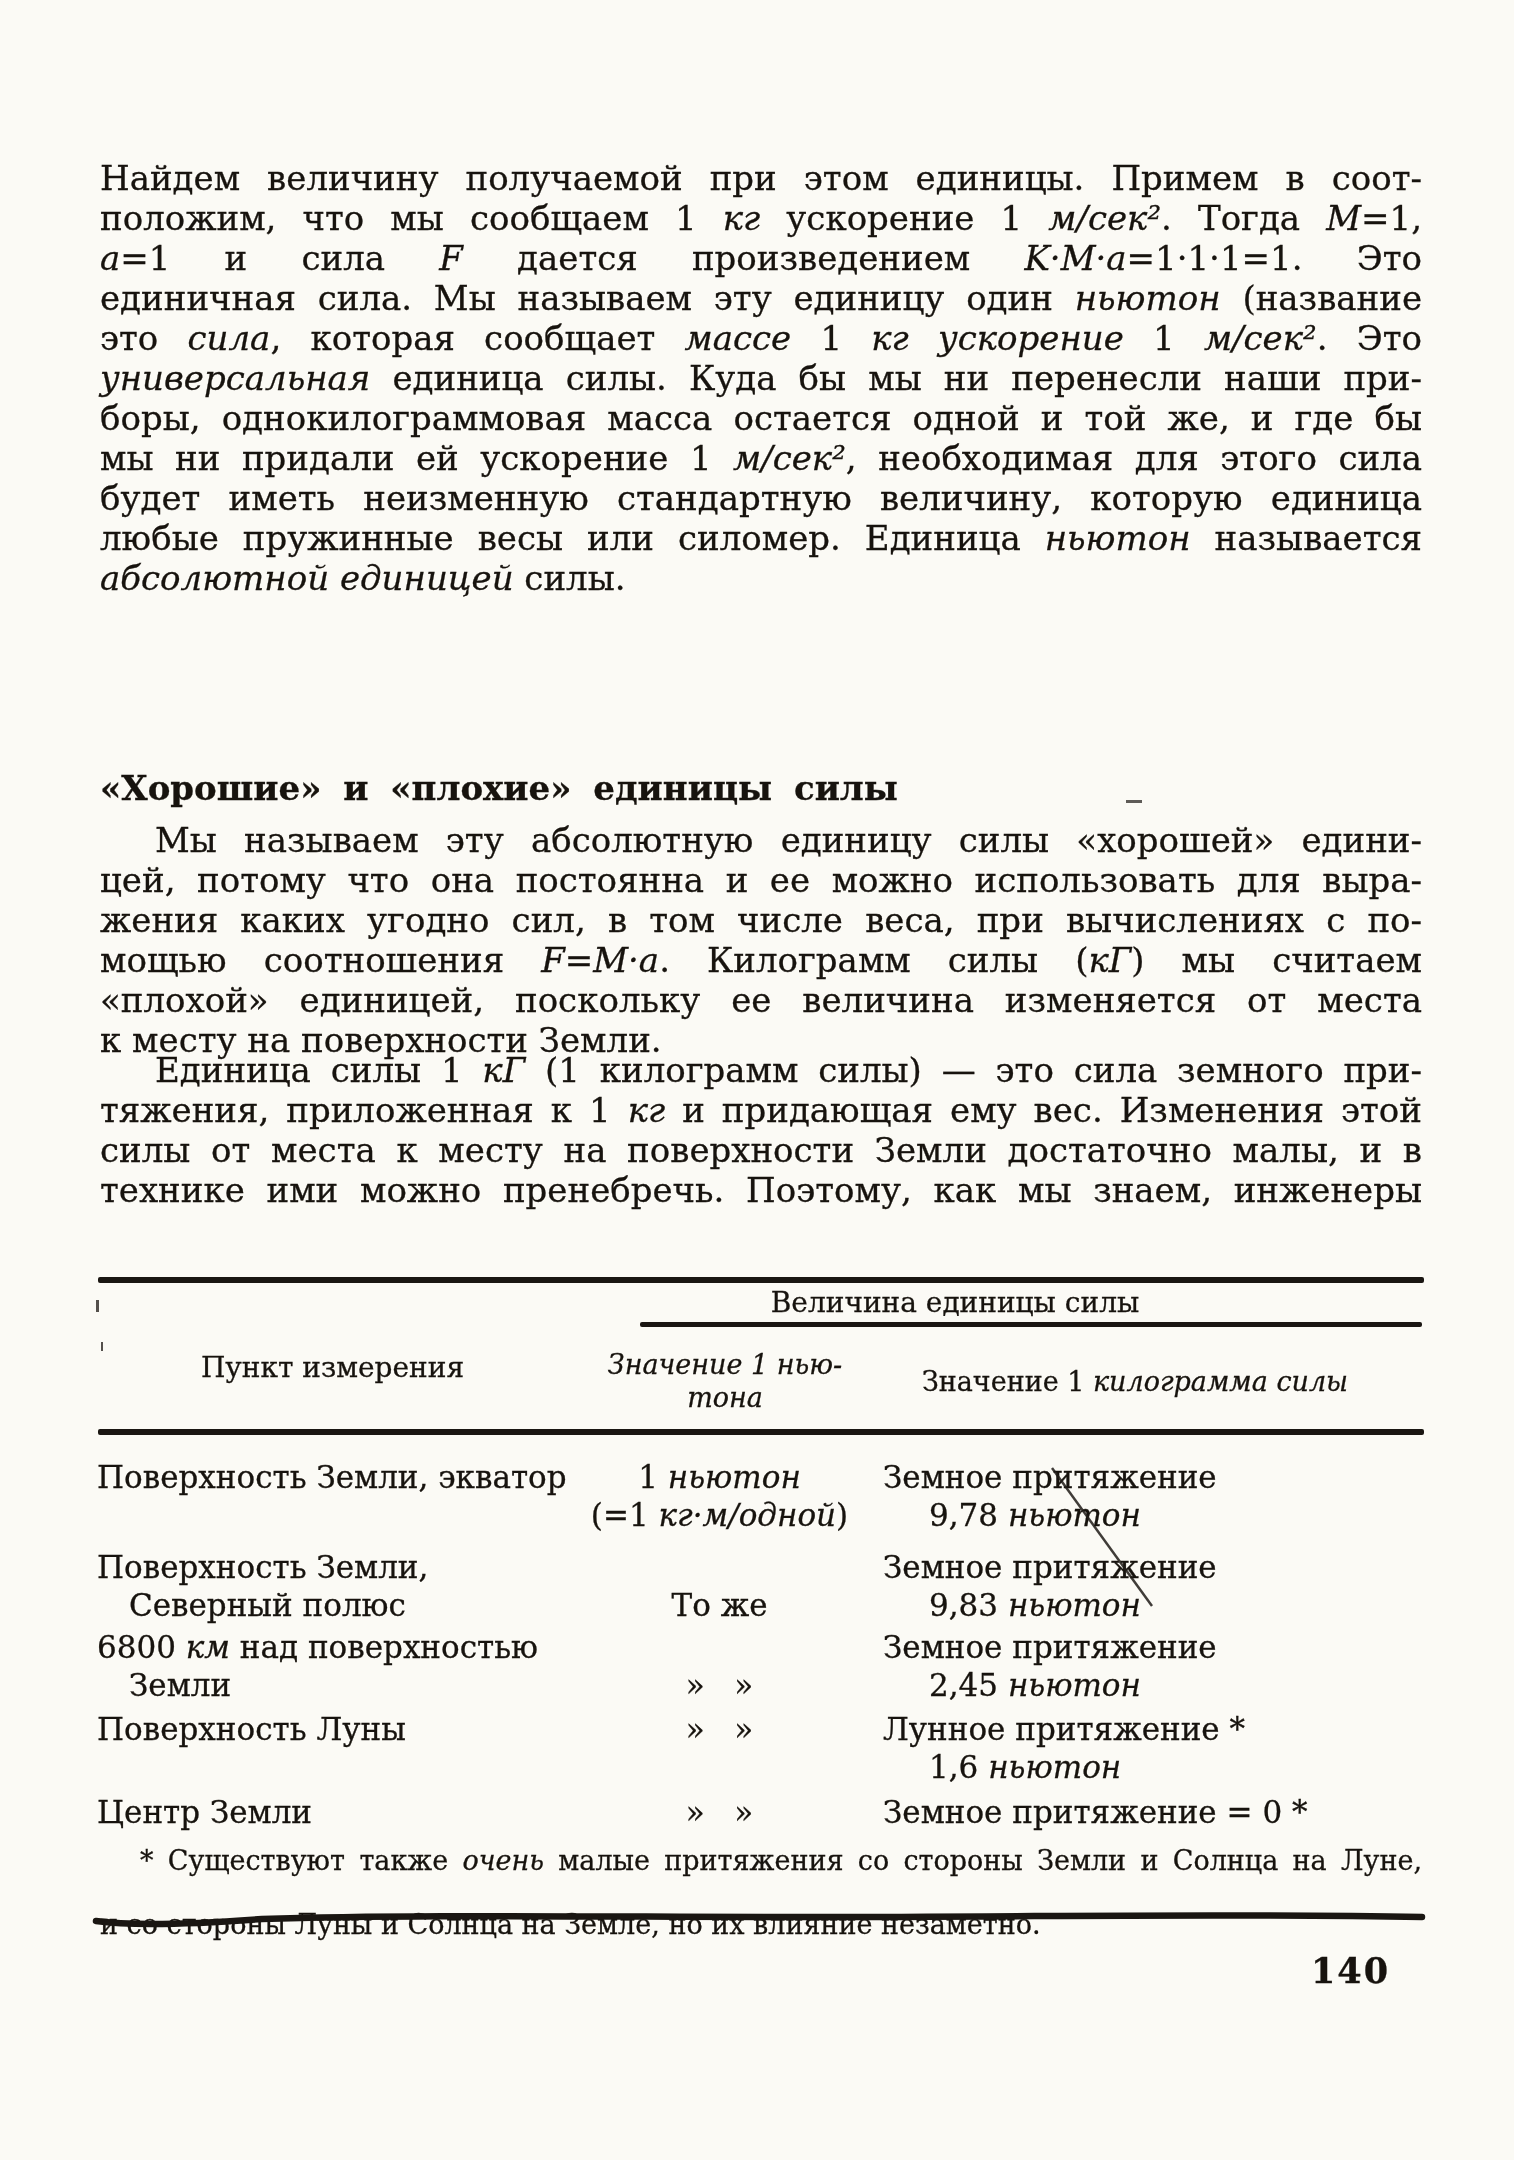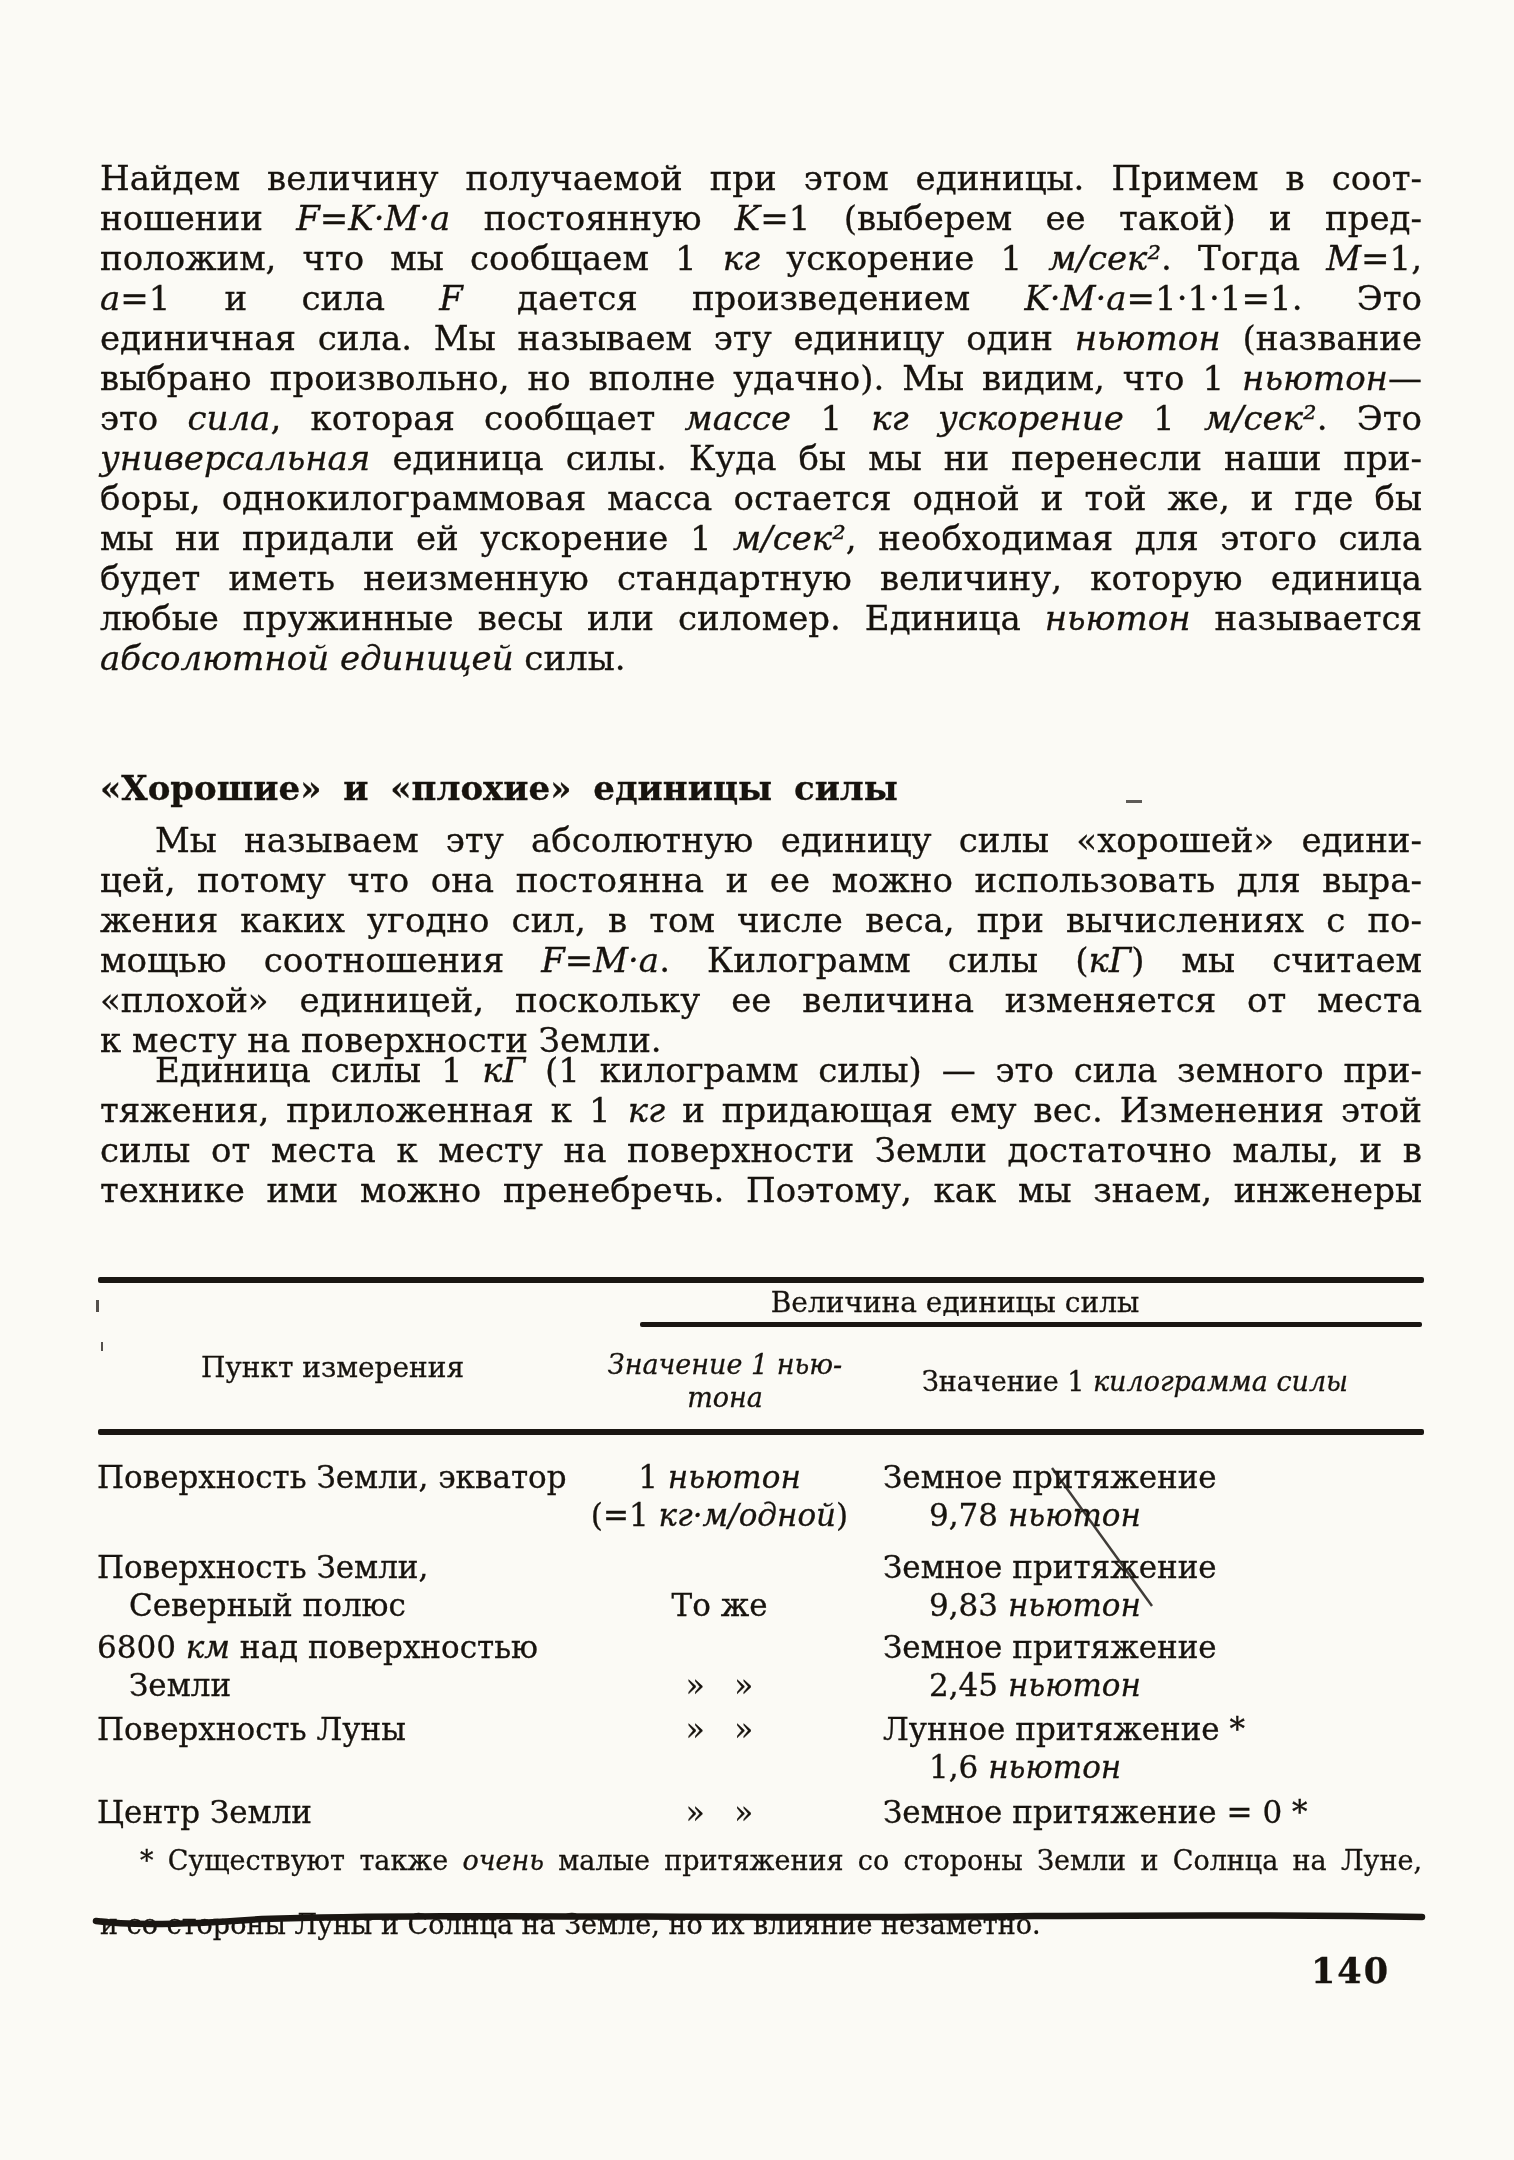--- a/index.html
+++ b/index.html
@@ -54,25 +54,23 @@
   .speck1{left:96px;top:1300px;width:3px;height:12px;}
   .speck2{left:101px;top:1342px;width:2px;height:9px;}
 </style>
 </head>
 <body>
 
 <div class="page">
 
   <div class="para" style="top:158px">
       <div class="line">Найдем величину получаемой при этом единицы. Примем в соот-</div>
-      <div class="line">ношении <span class="it">F</span>=<span class="it">K·M·a</span> постоянную <span class="it">K</span>=1 (выберем ее такой) и пред-</div>
       <div class="line">положим, что мы сообщаем 1 <span class="it">кг</span> ускорение 1 <span class="it">м/сек²</span>. Тогда <span class="it">M</span>=1,</div>
       <div class="line"><span class="it">a</span>=1 и сила <span class="it">F</span> дается произведением <span class="it">K·M·a</span>=1·1·1=1. Это</div>
       <div class="line">единичная сила. Мы называем эту единицу один <span class="it">ньютон</span> (название</div>
-      <div class="line">выбрано произвольно, но вполне удачно). Мы видим, что 1 <span class="it">ньютон</span>—</div>
       <div class="line">это <span class="it">сила</span>, которая сообщает <span class="it">массе</span> 1 <span class="it">кг</span> <span class="it">ускорение</span> 1 <span class="it">м/сек²</span>. Это</div>
       <div class="line"><span class="it">универсальная</span> единица силы. Куда бы мы ни перенесли наши при-</div>
       <div class="line">боры, однокилограммовая масса остается одной и той же, и где бы</div>
       <div class="line">мы ни придали ей ускорение 1 <span class="it">м/сек²</span>, необходимая для этого сила</div>
       <div class="line">будет иметь неизменную стандартную величину, которую единица</div>
       <div class="line">любые пружинные весы или силомер. Единица <span class="it">ньютон</span> называется</div>
       <div class="line nj"><span class="it">абсолютной единицей</span> силы.</div>
     </div>
 
   <h2 class="heading">«Хорошие» и «плохие» единицы силы</h2>

